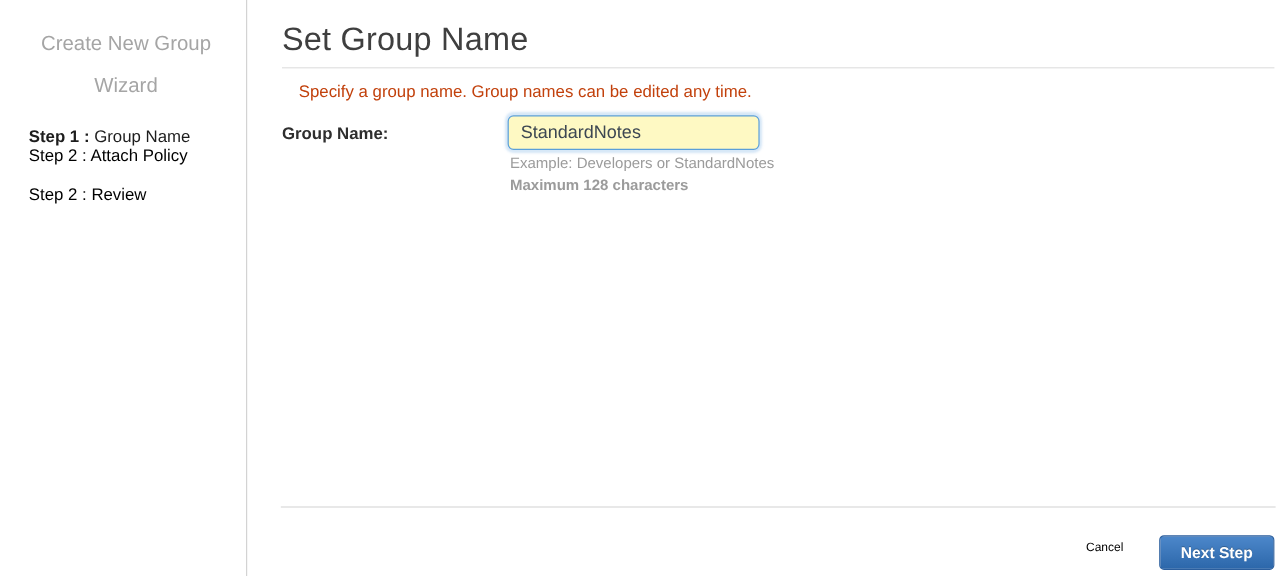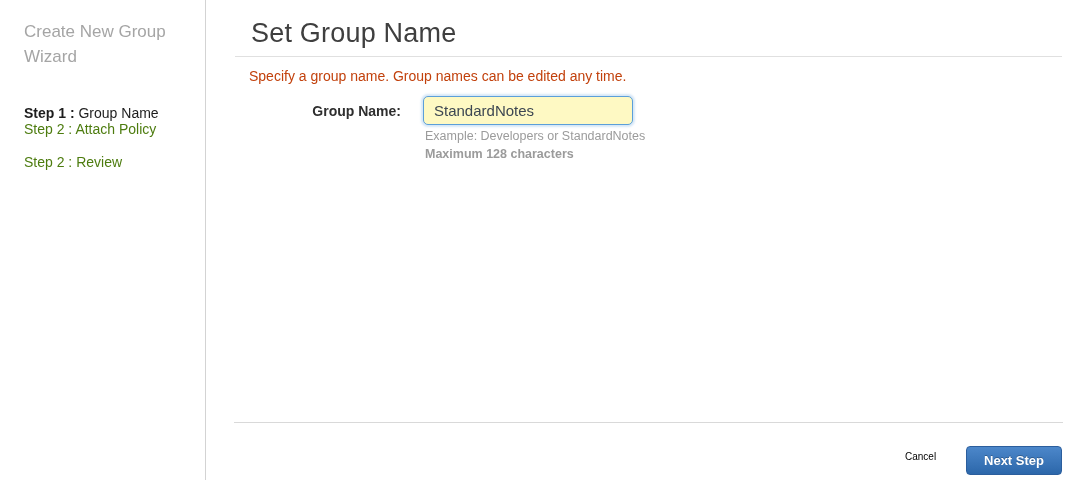--- a/index.html
+++ b/index.html
@@ -23,67 +23,67 @@
     left:0; top:0;
     width:206px; height:480px;
     background:#ffffff;
     border-right:1px solid #d3d3d3;
   }
   .sidebar-title {
     position:absolute;
     left:24px; top:19px;
     width:162px;
     font-size:17px;
-    line-height:25px;
+    line-height:35px;
     color:#a5a5a5;
+    text-align:center;
   }
   .step {
     position:absolute;
     left:24px;
     font-size:14px;
-    color:#4d7c0f;
+    color:#000000;
     white-space:nowrap;
     cursor:default;
   }
   .step.active { color:#1d1d1d; }
   .step.active .step-prefix { font-weight:bold; }
   .step-1 { top:105px; }
   .step-2 { top:121px; }
   .step-3 { top:154px; }
 
   
   .main-title {
     position:absolute;
     left:235px; top:18px;
     font-size:27px;
     font-weight:normal;
     color:#3f3f3f;
     letter-spacing:0.2px;
-    margin-left:16px;
   }
   .title-rule {
     position:absolute;
     left:235px; right:11px; top:56px;
     height:0;
     border-top:1px solid #e0e0e0;
   }
   .description {
     position:absolute;
     left:235px; top:68px;
     font-size:14px;
     color:#c2410c;
     margin-left:14px;
   }
 
   
   .field-label {
     position:absolute;
     left:235px; top:103px;
     width:166px;
-    text-align:right;
+    text-align:left;
     font-size:14px;
     font-weight:bold;
     color:#2e2e2e;
   }
   .group-input {
     position:absolute;
     left:423px; top:96px;
     width:210px; height:29px;
     border:1px solid #5b9fd9;
     border-radius:5px;

